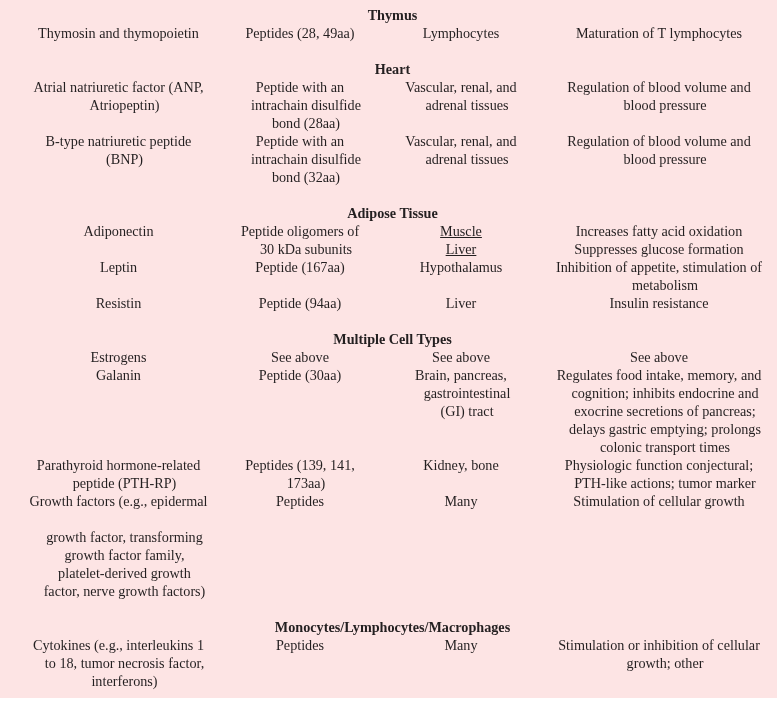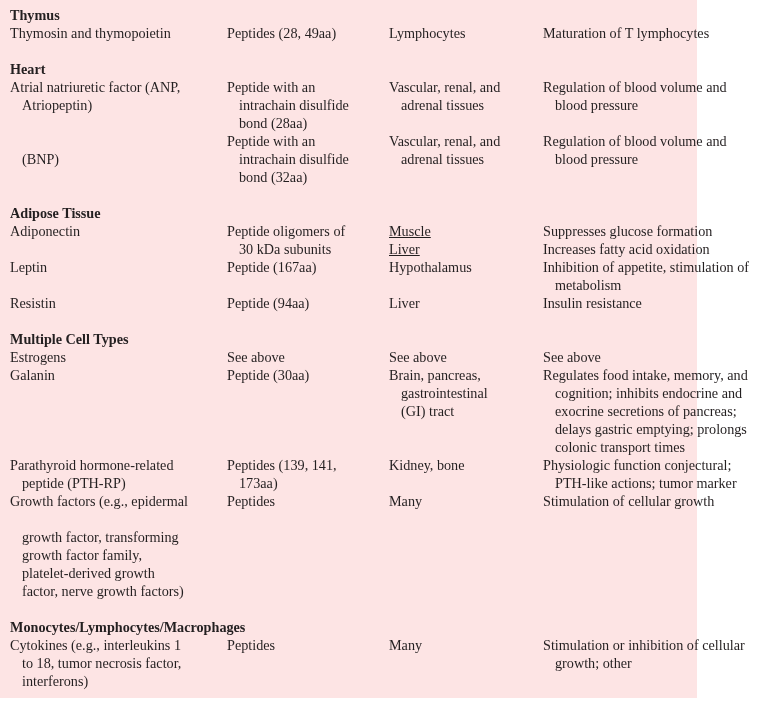--- a/index.html
+++ b/index.html
@@ -4,22 +4,23 @@
   <style>
     html, body { margin: 0; padding: 0; }
     body {
       width: 780px; height: 701px; overflow: hidden;
       background: #ffffff;
       font-family: "Liberation Serif", "DejaVu Serif", serif;
       color: #231f20;
     }
     .page {
       position: absolute; left: 0; top: 0;
-      width: 697px; height: 698px;
+      width: 777px; height: 698px;
       background: #fde4e4;
+      text-align: center;
     }
     .table {
       position: absolute; left: 10px; top: 6px; width: 765px;
       font-size: 14.2px; line-height: 18px;
     }
     .section { margin-bottom: 18px; }
     .section-title { font-weight: bold; }
     .row { display: flex; }
     .cell { padding-left: 12px; text-indent: -12px; box-sizing: border-box; }
     .c1 { width: 217px; }
@@ -44,38 +45,38 @@
       </div>
       <div class="section">
         <div class="section-title">Heart</div>
         <div class="row">
           <div class="cell c1"><span>Atrial natriuretic factor (ANP,</span><br><span>Atriopeptin)</span></div>
           <div class="cell c2"><span>Peptide with an</span><br><span>intrachain disulfide</span><br><span>bond (28aa)</span></div>
           <div class="cell c3"><span>Vascular, renal, and</span><br><span>adrenal tissues</span></div>
           <div class="cell c4"><span>Regulation of blood volume and</span><br><span>blood pressure</span></div>
         </div>
         <div class="row">
-          <div class="cell c1"><br><span>(BNP)</span></div>
+          <div class="cell c1"><span>B-type natriuretic peptide</span><br><span>(BNP)</span></div>
           <div class="cell c2"><span>Peptide with an</span><br><span>intrachain disulfide</span><br><span>bond (32aa)</span></div>
           <div class="cell c3"><span>Vascular, renal, and</span><br><span>adrenal tissues</span></div>
           <div class="cell c4"><span>Regulation of blood volume and</span><br><span>blood pressure</span></div>
         </div>
       </div>
       <div class="section">
         <div class="section-title">Adipose Tissue</div>
         <div class="row">
           <div class="cell c1"><span>Adiponectin</span></div>
           <div class="cell c2"><span>Peptide oligomers of</span><br><span>30 kDa subunits</span></div>
           <div class="cell c3" style="padding-left: 0px; text-indent: 0px; text-decoration: underline;">
             <span class="line">Muscle</span>
             <span class="line">Liver</span>
           </div>
           <div class="cell c4" style="padding-left: 0px; text-indent: 0px;">
+            <span class="line">Increases fatty acid oxidation</span>
             <span class="line">Suppresses glucose formation</span>
-            <span class="line">Increases fatty acid oxidation</span>
           </div>
         </div>
         <div class="row">
           <div class="cell c1"><span>Leptin</span></div>
           <div class="cell c2"><span>Peptide (167aa)</span></div>
           <div class="cell c3"><span>Hypothalamus</span></div>
           <div class="cell c4"><span>Inhibition of appetite, stimulation of</span><br><span>metabolism</span></div>
         </div>
         <div class="row">
           <div class="cell c1"><span>Resistin</span></div>

